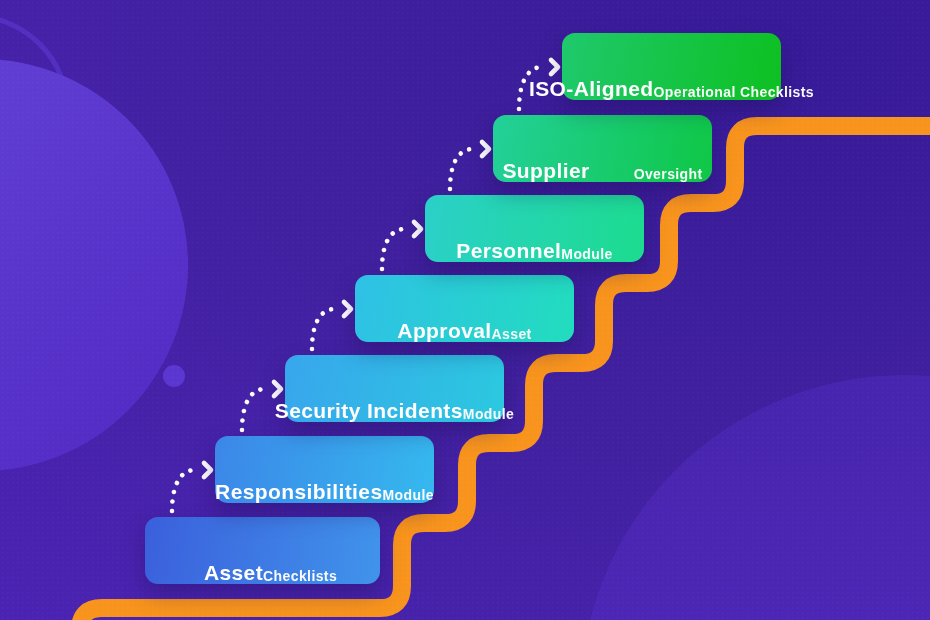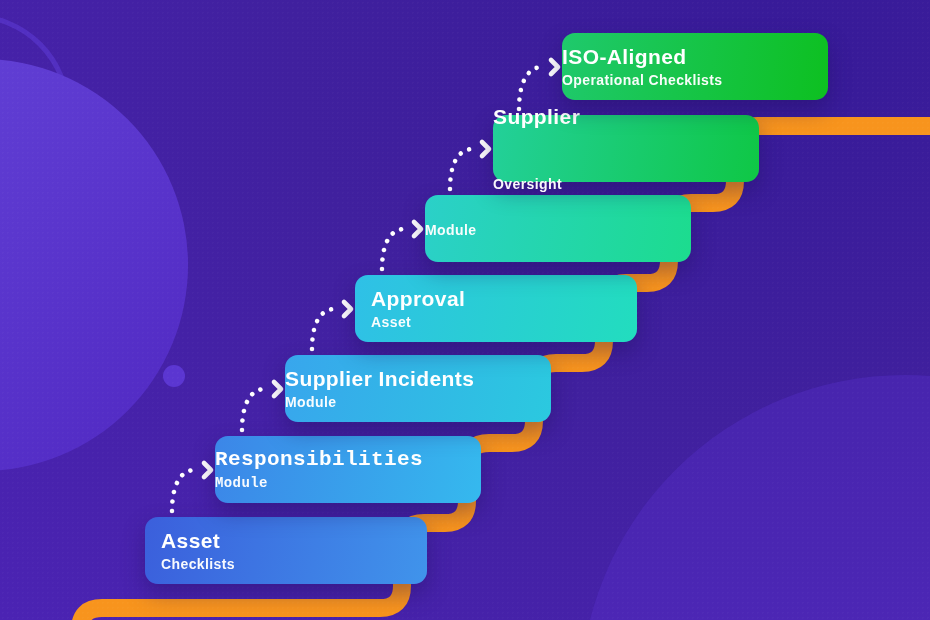--- a/index.html
+++ b/index.html
@@ -12,39 +12,39 @@
   }
   .noise{
     position:absolute;inset:0;
     background-image:radial-gradient(rgba(255,255,255,0.025) 1px, transparent 1px);
     background-size:5px 5px;
     pointer-events:none;
   }
   .bg-svg{position:absolute;left:0;top:0;}
   .step{
     position:absolute;
-    width:266px;height:67px;
+    width:219px;height:67px;
     border-radius:13px;
-    display:flex;flex-direction:column;align-items:flex-start;justify-content:center;
+    display:flex;flex-direction:row;align-items:flex-end;justify-content:center;
     box-shadow:0 10px 22px rgba(28,12,80,0.35);
     color:#fff;
   }
   .step-title{
     font-size:21px;font-weight:700;letter-spacing:0.4px;line-height:1.1;
     white-space:nowrap;
   }
   .step-subtitle{
     font-size:14px;font-weight:700;letter-spacing:0.4px;margin-top:3px;
     white-space:nowrap;opacity:0.97;
   }
   
   .pos-0{left:145px;top:517px;}
-  .pos-1{left:215px;top:436px;font-family:Liberation Mono, monospace;}
+  .pos-1{left:215px;top:436px;}
   .pos-2{left:285px;top:355px;}
-  .pos-3{left:355px;top:275px;padding-left:16px;}
+  .pos-3{left:355px;top:275px;}
   .pos-4{left:425px;top:195px;}
   .pos-5{left:493px;top:115px;}
   .pos-6{left:562px;top:33px;}
 </style>
 </head>
 <body>
 
 <div class="canvas">
 
   <svg class="bg-svg" width="930" height="620" viewBox="0 0 930 620">
@@ -100,28 +100,29 @@
 
   <div class="step pos-0" style="background: linear-gradient(100deg, rgb(59, 95, 220), rgb(64, 148, 235)); padding-left: 16px;">
     <div class="step-title">Asset</div>
     <div class="step-subtitle">Checklists</div>
   </div>
   <div class="step pos-1" style="background: linear-gradient(100deg, rgb(60, 134, 232), rgb(53, 185, 238));">
     <div class="step-title">Responsibilities</div>
     <div class="step-subtitle">Module</div>
   </div>
   <div class="step pos-2" style="background: linear-gradient(100deg, rgb(56, 166, 237), rgb(43, 201, 223));">
-    <div class="step-title">Supplier Incidents</div>
+    <div class="step-title">Security Incidents</div>
     <div class="step-subtitle">Module</div>
   </div>
   <div class="step pos-3" style="background: linear-gradient(100deg, rgb(47, 192, 231), rgb(34, 221, 190));">
     <div class="step-title">Approval</div>
     <div class="step-subtitle">Asset</div>
   </div>
   <div class="step pos-4" style="background: linear-gradient(100deg, rgb(43, 208, 201), rgb(28, 220, 142));">
+    <div class="step-title">Personnel</div>
     <div class="step-subtitle">Module</div>
   </div>
   <div class="step pos-5" style="background: linear-gradient(100deg, rgb(35, 208, 154), rgb(15, 199, 69)); gap: 44px;">
     <div class="step-title">Supplier</div>
     <div class="step-subtitle">Oversight</div>
   </div>
   <div class="step pos-6" style="background: linear-gradient(100deg, rgb(31, 201, 109), rgb(13, 192, 32));">
     <div class="step-title">ISO-Aligned</div>
     <div class="step-subtitle">Operational Checklists</div>
   </div>

